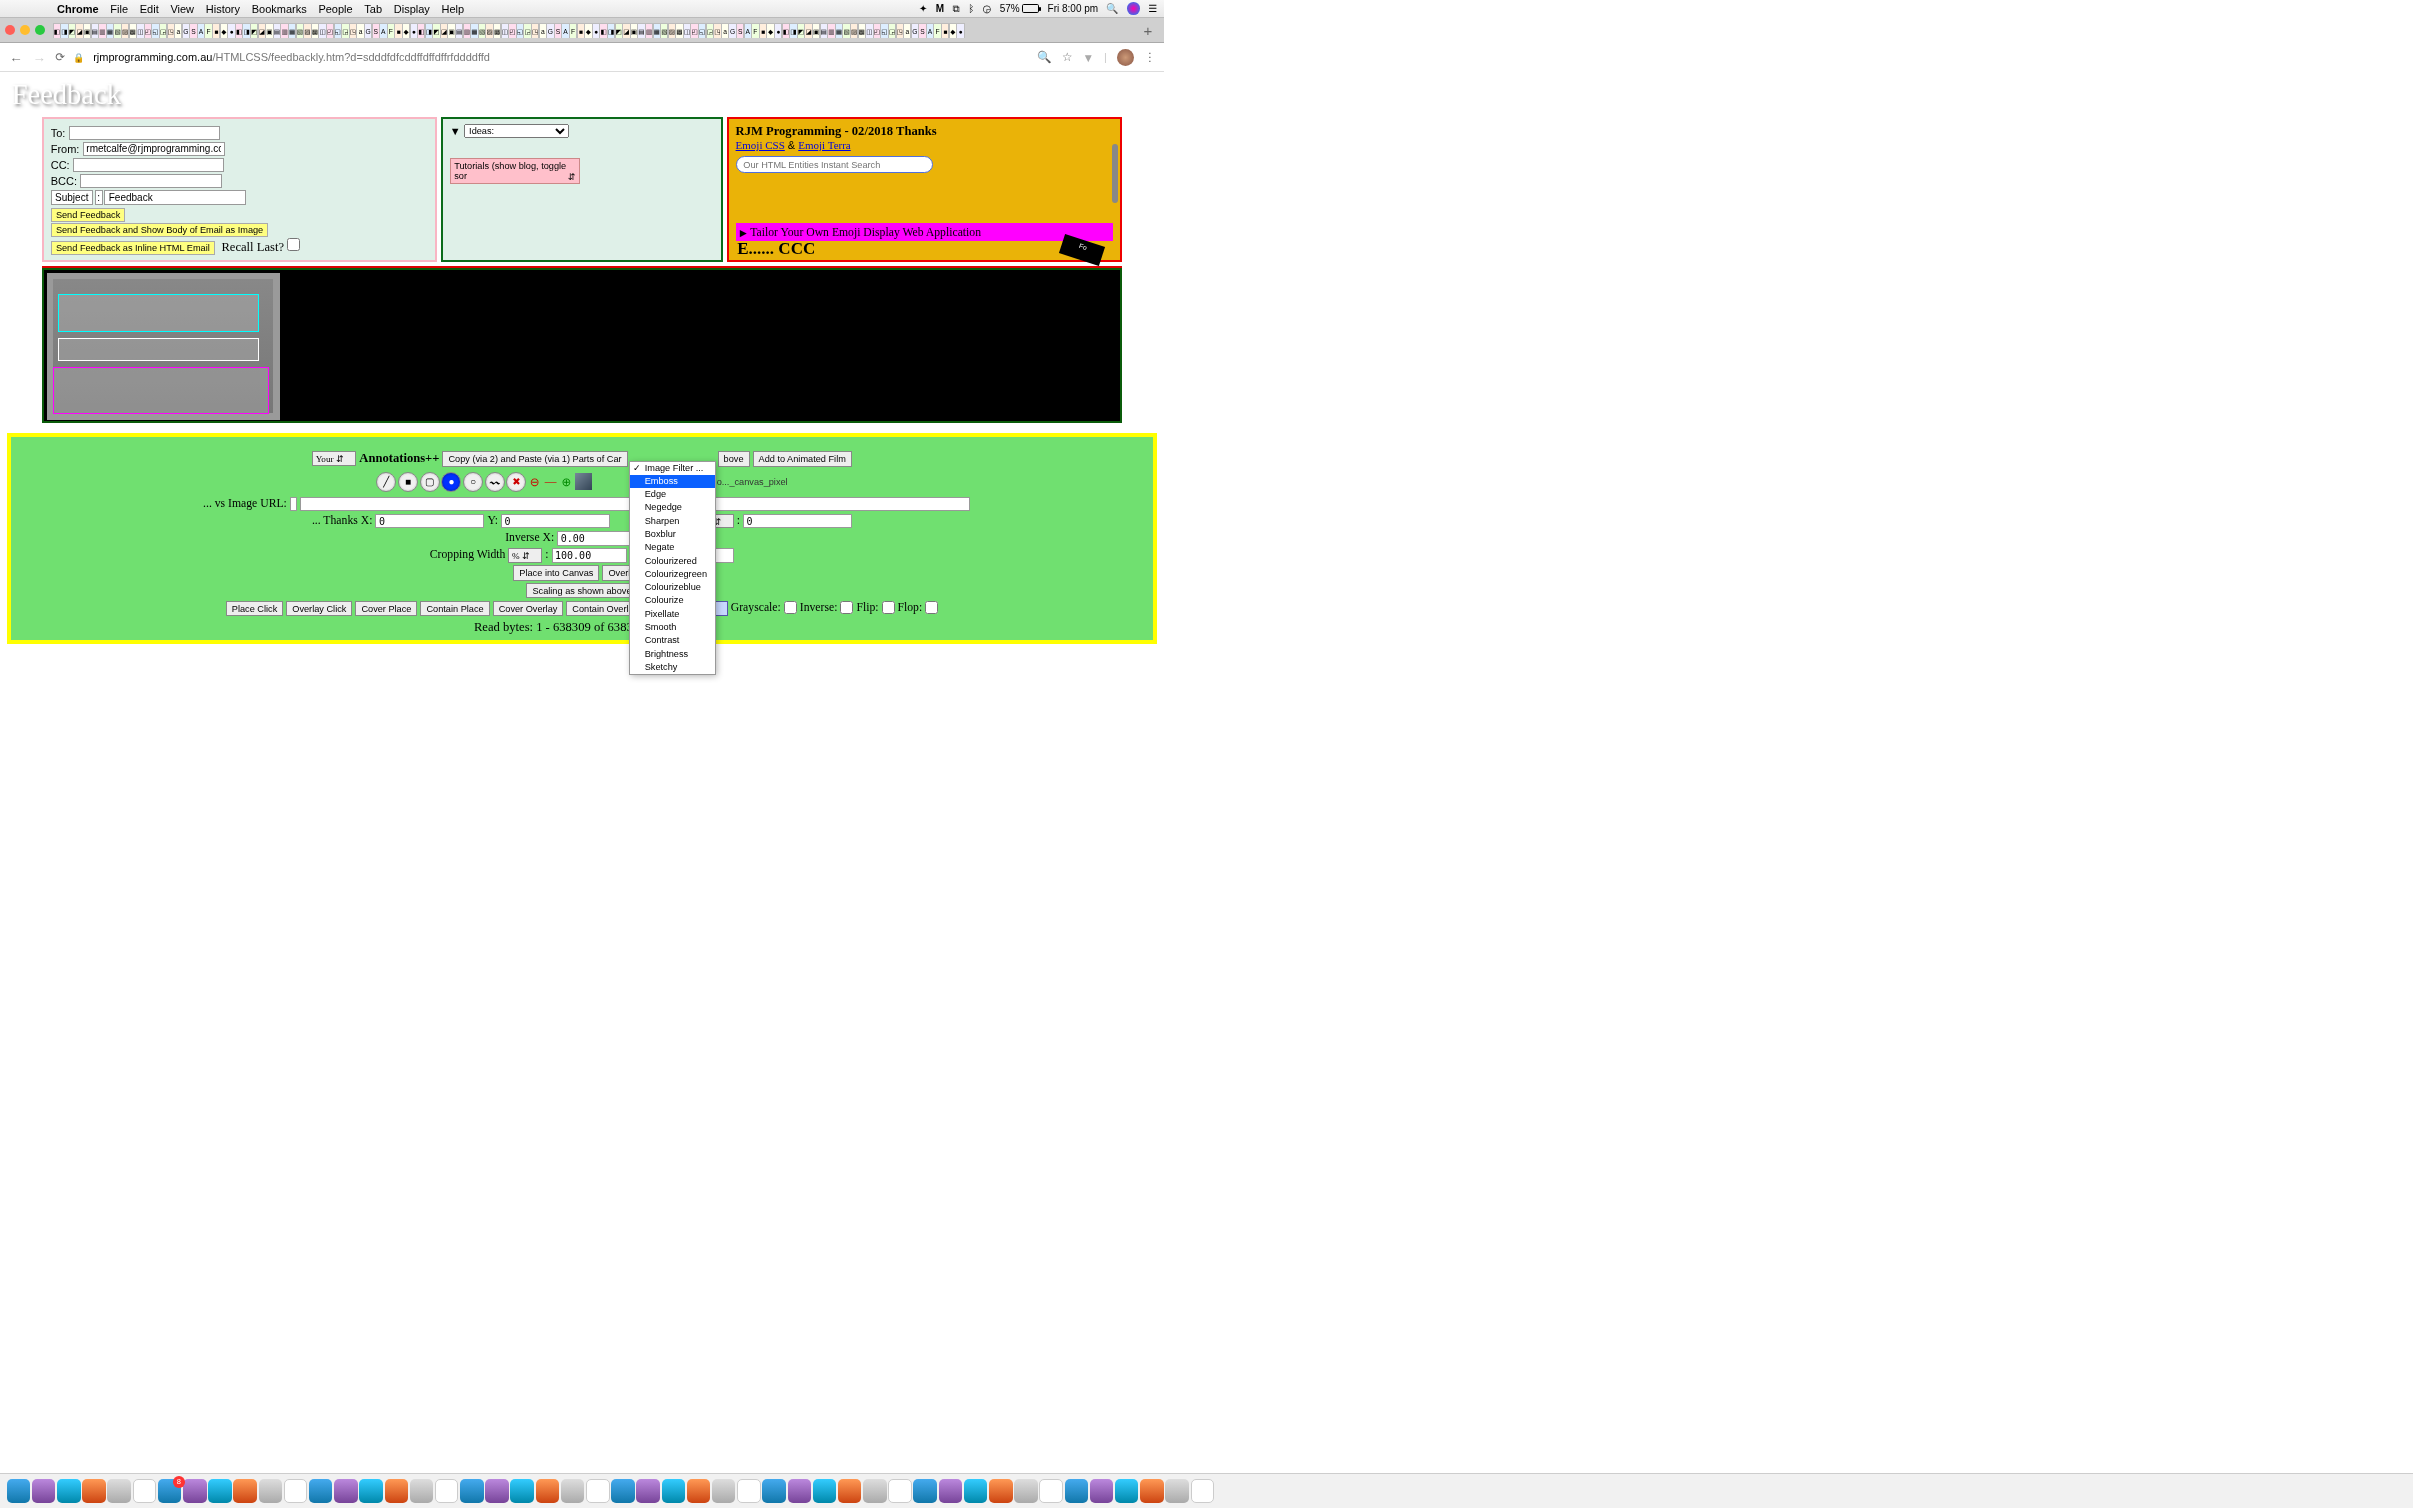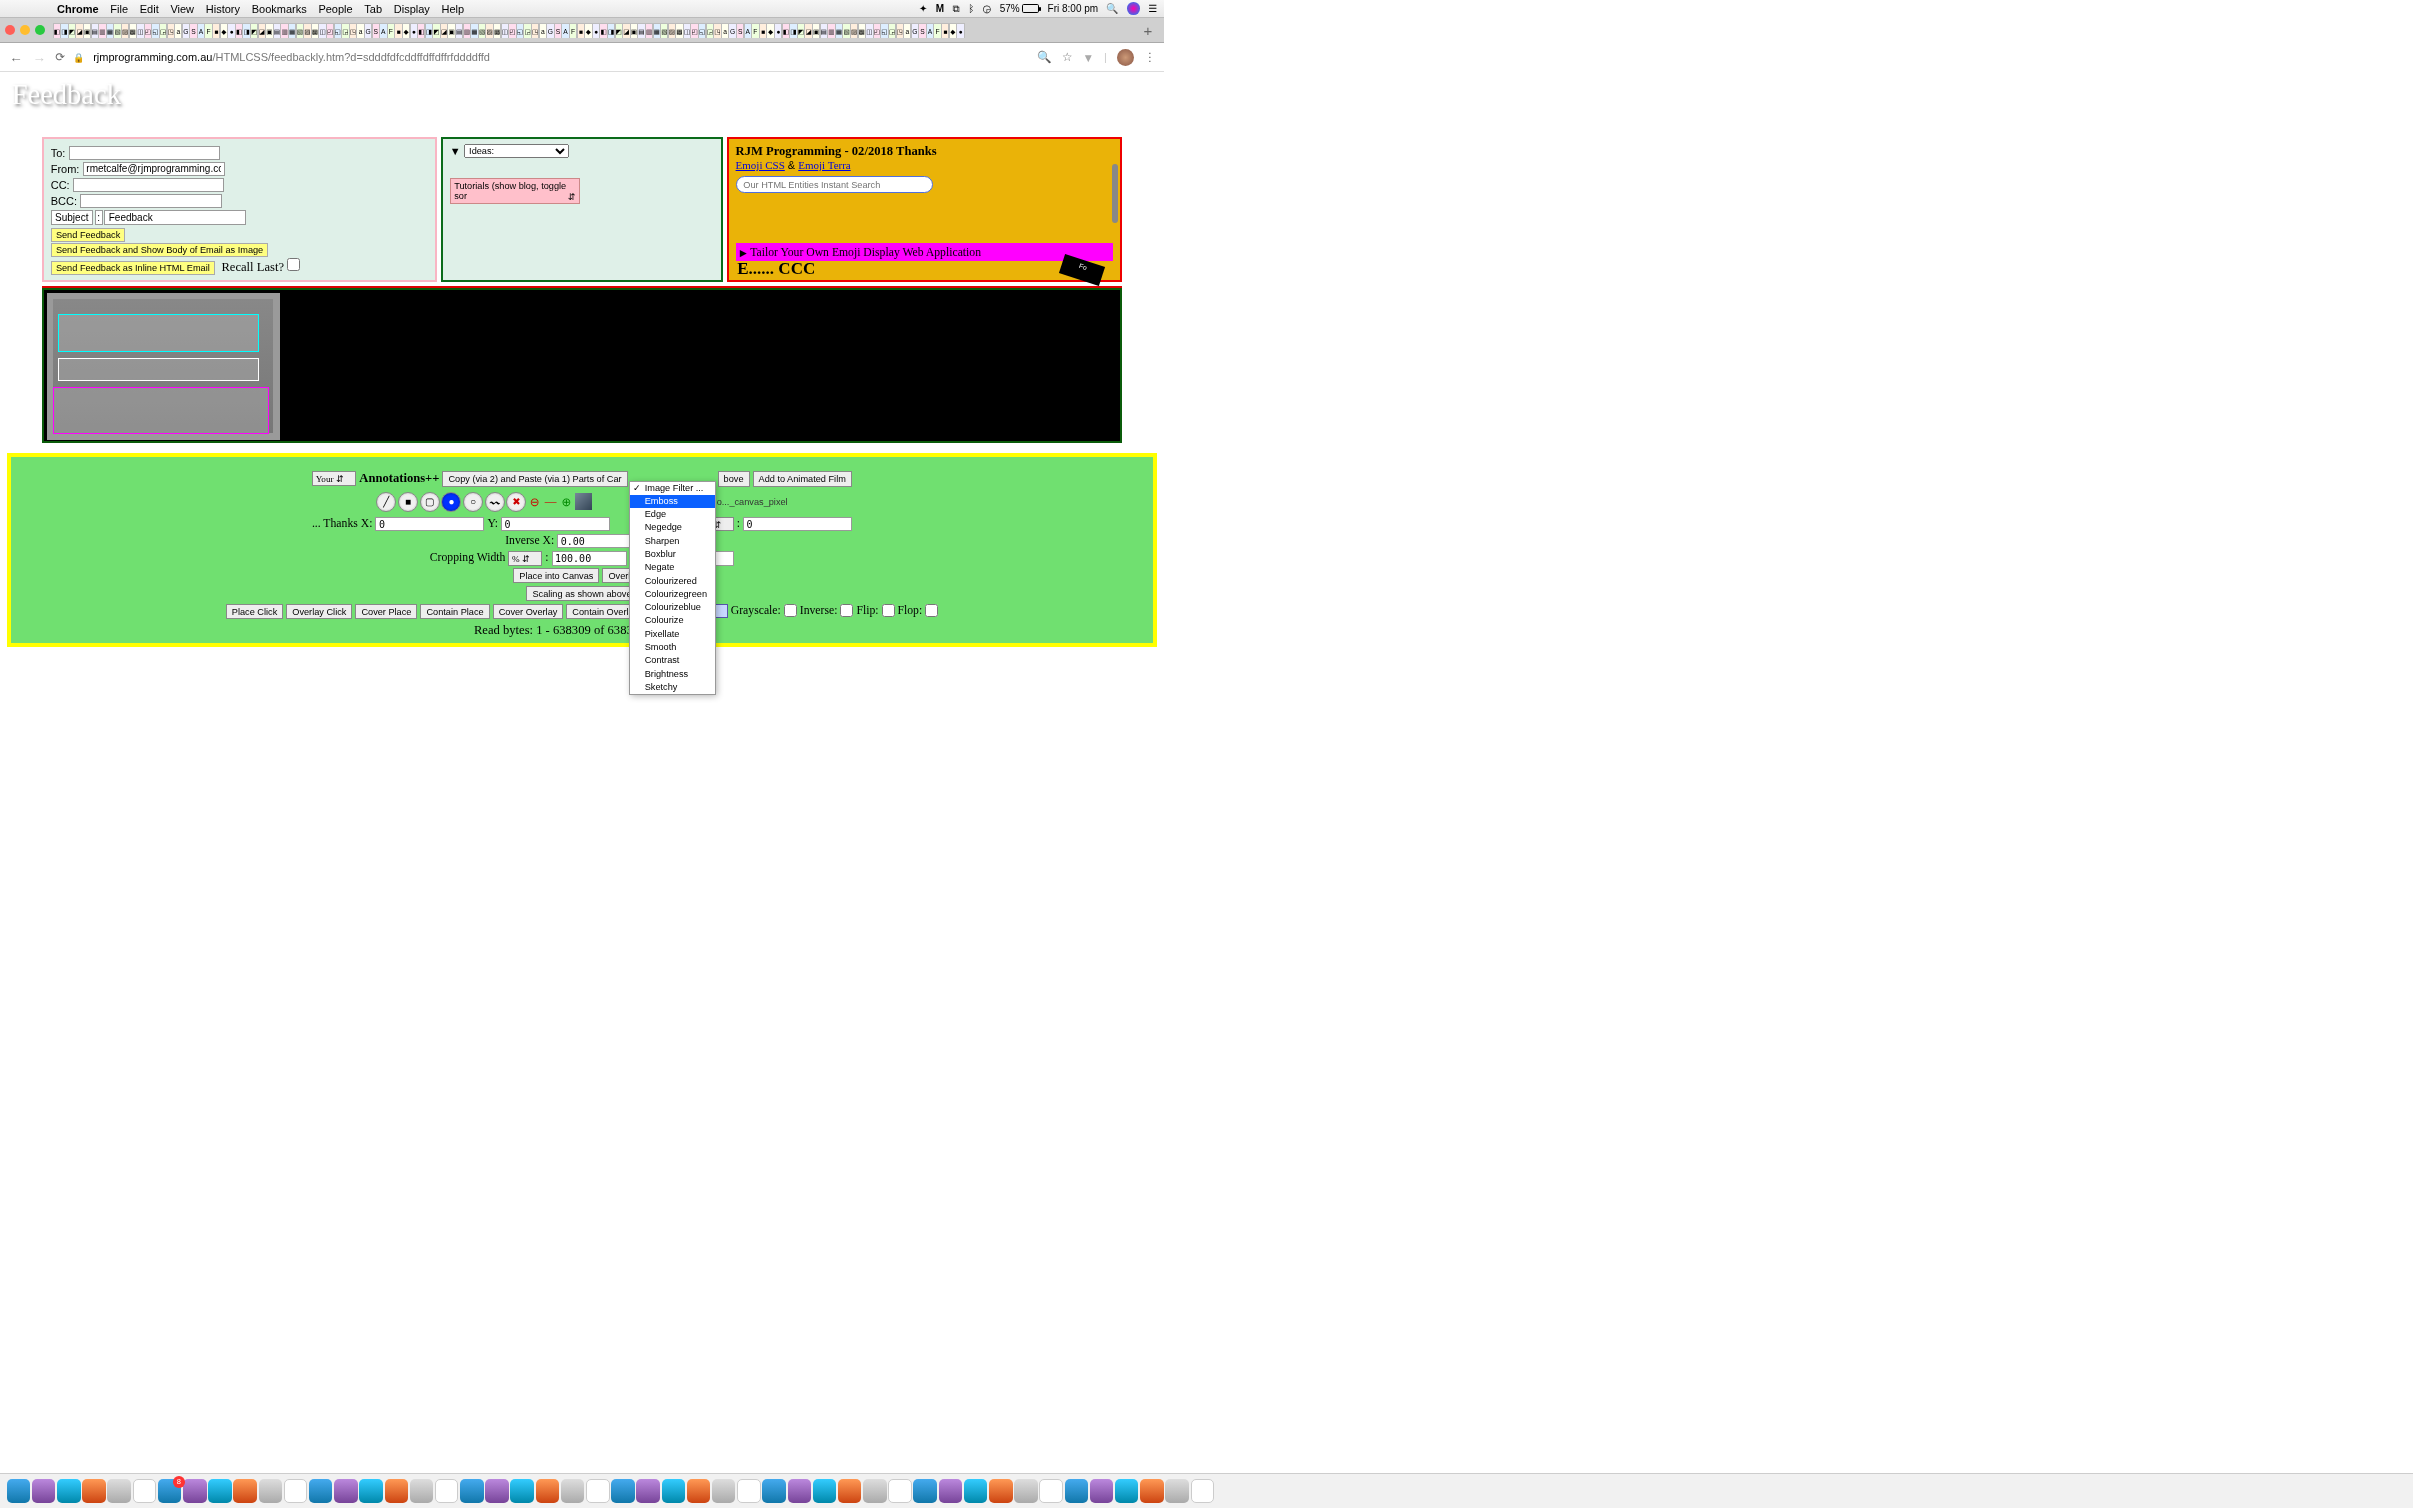--- a/index.html
+++ b/index.html
@@ -33,21 +33,21 @@
 .url { flex:1; font-size:11px; color:#333; }
 .url .domain { color:#000; }
 .addr-right { display:flex; align-items:center; gap:10px; }
 .addr-right .icon { font-size:11.7px; color:#666; }
 .avatar { width:17px; height:17px; border-radius:50%; background:radial-gradient(#c97,#854);}
 
 
 .page { background:#fff; height:635px; overflow:hidden; position:relative; }
 .page-title { font-size:28.5px; color:#fff; text-shadow:1.7px 1.7px 3.4px rgba(0,0,0,0.5); padding:6.7px 11.7px; font-family:Georgia,serif;}
 
-.panel-row { display:flex; gap:4px; padding:0 42px 3.4px 42px;margin-top:20px; }
+.panel-row { display:flex; gap:4px; padding:0 42px 3.4px 42px; }
 .panel { flex:1; padding:5px 6.7px; font-size:11px; }
 .panel.pink { background:#dff0e8; border:2.5px solid #f9b5c3; }
 .panel.blue { background:#dff0e8; border:2.5px solid #0030ff; }
 .panel.green { background:#dff0e8; border:2.5px solid #0a6b1a; }
 .panel.red { background:#eab308; border:2.5px solid #e00; position:relative; }
 
 .panel label { display:inline-block; }
 .fe-row { margin:1.7px 0; display:flex; align-items:center; gap:3.4px; }
 .fe-row input[type=text] { border:0.8px solid #999; padding:0.8px 2.5px; font-size:10px; height:14.2px; }
 .subject-row { display:flex; gap:1.7px; margin:2.5px 0;}
@@ -394,20 +394,25 @@
       <span class="tool-circle">〰</span>
       <span class="tool-circle" style="color:#c00">✖</span>
       <span class="zoom-ctrl" style="color:#c00">⊖</span>
       <span class="zoom-ctrl" style="color:#c00">―</span>
       <span class="zoom-ctrl" style="color:#080">⊕</span>
       <span class="mini-thumb"></span>
       <span style="width:92px"></span>
       <span class="path-text">ck_anno..._canvas_pixel</span>
     </div>
 
+    <div class="anno-row left">
+      <span class="anno-label">... vs Image URL:</span>
+      <input class="anno-input" style="width: 6.7px; text-align: center;" value="+">
+      <input class="anno-input" style="width: 670px;">
+    </div>
 
     <div class="anno-row">
       <span class="anno-label">... Thanks X:</span>
       <input class="anno-input" style="width: 109px;" value="0">
       <span class="anno-label">Y:</span>
       <input class="anno-input" style="width: 109px;" value="0">
       <span style="width:84px"></span>
       <span class="anno-select"><span>es</span> ⇵</span>
         <span>:</span>
       <input class="anno-input" style="width: 109px;" value="0">

